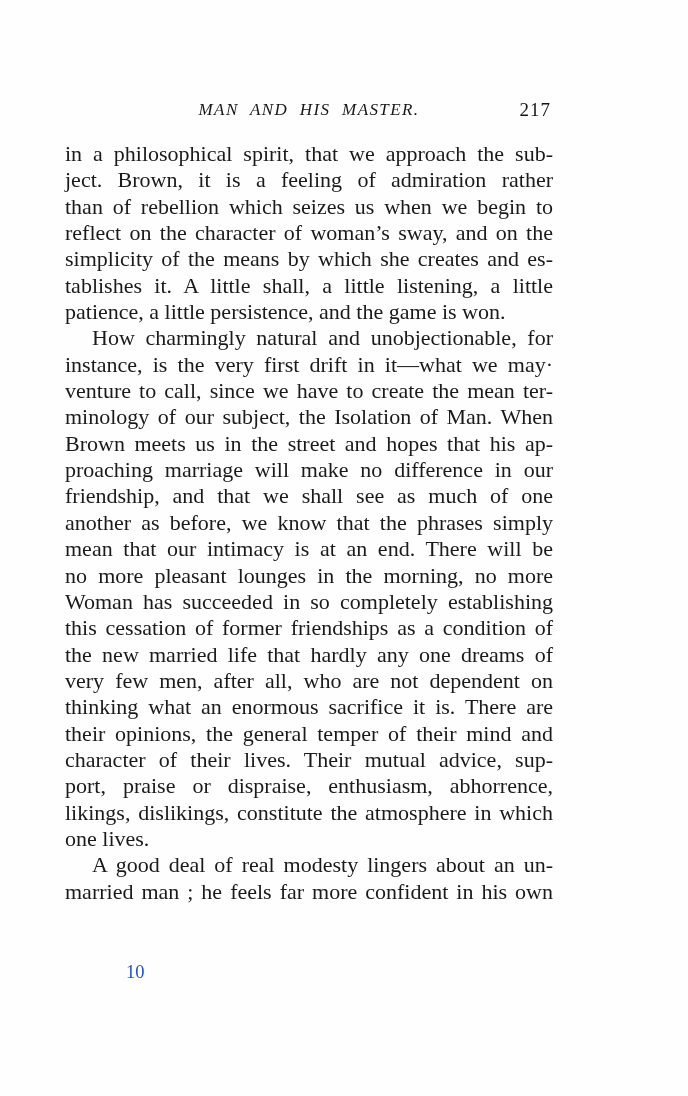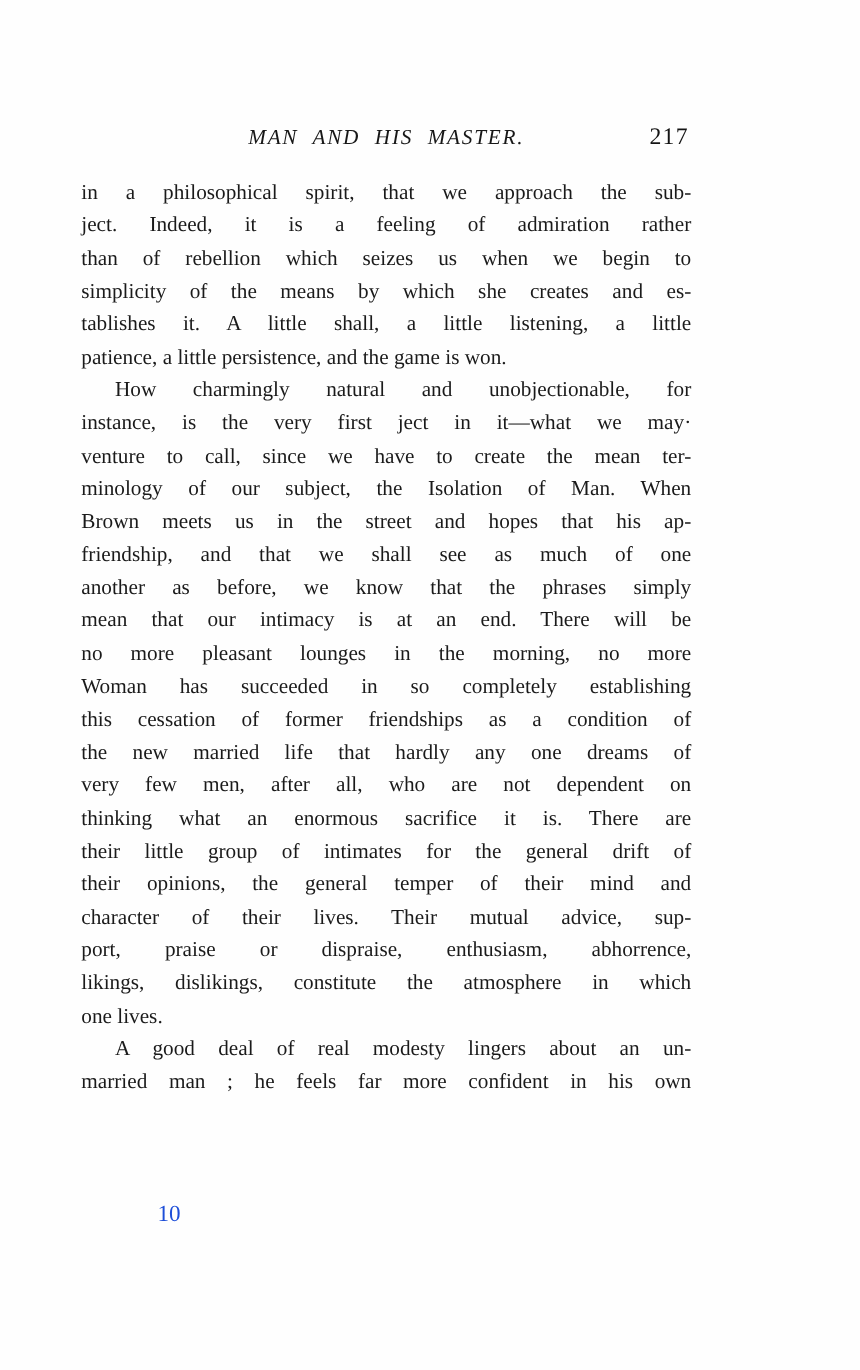--- a/index.html
+++ b/index.html
@@ -43,21 +43,21 @@
     font-size: 19px;
     letter-spacing: 1px;
     color: #141414;
   }
   
   .text-block {
     position: absolute;
     top: 141px;
     left: 65px;
     width: 488px;
-    font-size: 17px;
+    font-size: 22px;
   }
   .paragraph { margin: 0; padding: 0; }
   .line {
     height: 26.35px;
     line-height: 26.35px;
     text-align: justify;
     text-align-last: justify;
     white-space: normal;
     color: #1a1a1a;
   }
@@ -83,42 +83,43 @@
 <div class="page">
 
   <div class="running-header">
     <div class="header-title">MAN AND HIS MASTER.</div>
     <div class="page-number">217</div>
   </div>
 
   <div class="text-block">
       <div class="paragraph">
         <div class="line">in a philosophical spirit, that we approach the sub-</div>
-        <div class="line">ject. Indeed, it is a feeling of admiration rather</div>
+        <div class="line">ject. Brown, it is a feeling of admiration rather</div>
         <div class="line">than of rebellion which seizes us when we begin to</div>
+        <div class="line">reflect on the character of woman’s sway, and on the</div>
         <div class="line">simplicity of the means by which she creates and es-</div>
         <div class="line">tablishes it. A little shall, a little listening, a little</div>
         <div class="line flush-left">patience, a little persistence, and the game is won.</div>
       </div>
       <div class="paragraph">
         <div class="line indent">How charmingly natural and unobjectionable, for</div>
-        <div class="line">instance, is the very first ject in it—what we may·</div>
+        <div class="line">instance, is the very first drift in it—what we may·</div>
         <div class="line">venture to call, since we have to create the mean ter-</div>
         <div class="line">minology of our subject, the Isolation of Man. When</div>
         <div class="line">Brown meets us in the street and hopes that his ap-</div>
+        <div class="line">proaching marriage will make no difference in our</div>
         <div class="line">friendship, and that we shall see as much of one</div>
         <div class="line">another as before, we know that the phrases simply</div>
         <div class="line">mean that our intimacy is at an end. There will be</div>
         <div class="line">no more pleasant lounges in the morning, no more</div>
         <div class="line">Woman has succeeded in so completely establishing</div>
         <div class="line">this cessation of former friendships as a condition of</div>
         <div class="line">the new married life that hardly any one dreams of</div>
         <div class="line">very few men, after all, who are not dependent on</div>
         <div class="line">thinking what an enormous sacrifice it is. There are</div>
-        <div class="line">their little group of intimates for the general drift of</div>
         <div class="line">their opinions, the general temper of their mind and</div>
         <div class="line">character of their lives. Their mutual advice, sup-</div>
         <div class="line">port, praise or dispraise, enthusiasm, abhorrence,</div>
         <div class="line">likings, dislikings, constitute the atmosphere in which</div>
         <div class="line flush-left">one lives.</div>
       </div>
       <div class="paragraph">
         <div class="line indent">A good deal of real modesty lingers about an un-</div>
         <div class="line">married man ; he feels far more confident in his own</div>
       </div>

